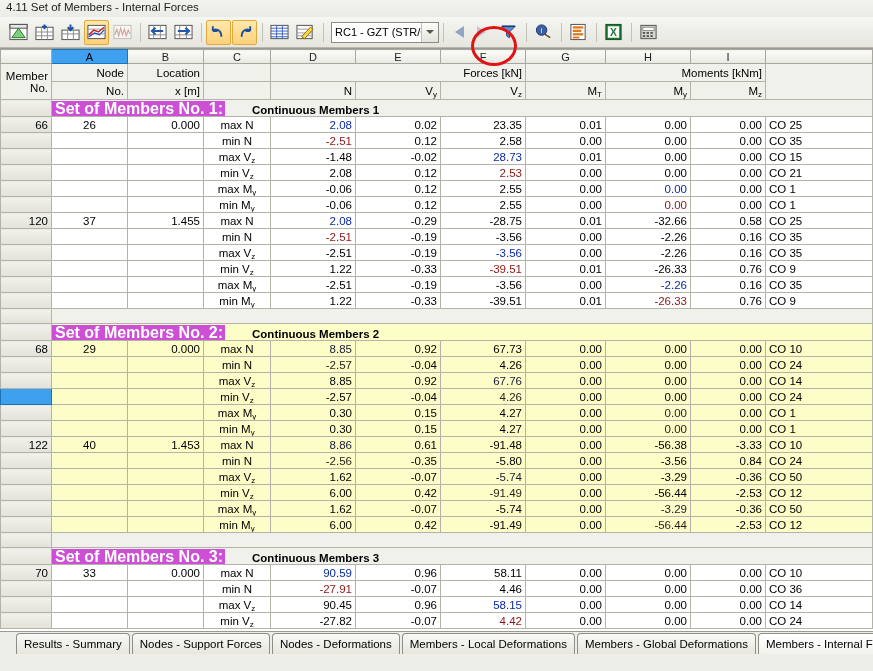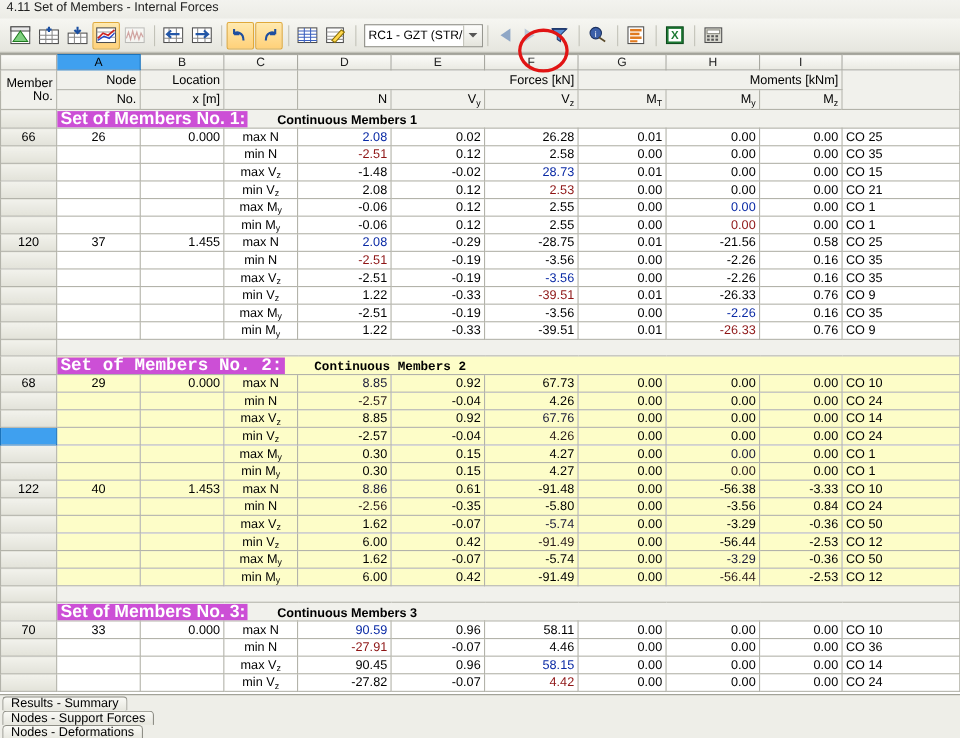--- a/index.html
+++ b/index.html
@@ -164,31 +164,31 @@
     line-height: 15px;
   }
   .groupname {
     display: inline-block;
     font-weight: bold;
     color: #000;
     padding-left: 3px;
     font-size: 11.5px;
     margin-left: 24px;
   }
-  tr.grouprow.yellow td { background: #fdfdc8; font-family: Liberation Mono, monospace; }
+  tr.grouprow.yellow td { background: #fdfdc8; }
 
   
   tr.data td { background: #ffffff; height: 16px; }
   tr.data.yellow td { background: #fdfdc8; }
   td.num { text-align: right; padding-right: 4px; }
   td.ctr { text-align: center; margin-left: 36px; }
   td.lft { text-align: left; padding-left: 4px; }
   td.idx {
     background: linear-gradient(to bottom,#f2f2ec,#e2e2d9) !important;
-    text-align: center;
+    text-align: right;
     border: 1px solid #a8a8a0;
   }
   td.idx.selrow { background: #3fa0ef !important; border:1px solid #1b73bb; }
   .bblue { font-weight: bold; color: #0a2aa5; }
   .bred  { font-weight: bold; color: #8e1515; }
   .bdark { font-weight: bold; color: #1a1a3a; }
   .bdarkr{ font-weight: bold; color: #2a1a1a; }
 
   tr.spacer td {
     height: 15px;
@@ -199,23 +199,22 @@
 
   sub { font-size: 8px; vertical-align: baseline; position: relative; top: 2px; }
 
   
   .tabbar {
     height: 40px;
     background: #eeeee8;
     border-top: 1px solid #9a9a90;
     display: flex;
     align-items: flex-start;
-    padding-left: 2px;
+    padding-left: 16px;
     padding-top: 1px;
-    flex-direction: column;
   }
   .tab {
     height: 21px;
     background: linear-gradient(to bottom,#fafaf6,#e6e6de);
     border: 1px solid #8e8e86;
     border-bottom: none;
     border-radius: 4px 4px 0 0;
     margin-right: 2px;
     padding: 0 7px;
     display: flex; align-items: center;
@@ -471,21 +470,21 @@
             <td class="idx"></td>
             <td colspan="10"><span class="grouplabel">Set of Members No. 1:</span><span class="groupname">Continuous Members 1</span></td>
           </tr>
           <tr class="data">
             <td class="idx">66</td>
             <td class="ctr">26</td>
             <td class="num">0.000</td>
             <td class="ctr">max N</td>
             <td class="num bblue">2.08</td>
             <td class="num">0.02</td>
-            <td class="num">26.28</td>
+            <td class="num">23.35</td>
             <td class="num">0.01</td>
             <td class="num">0.00</td>
             <td class="num">0.00</td>
             <td class="lft">CO 25</td>
           </tr>
           <tr class="data">
             <td class="idx"></td>
             <td class="ctr"></td>
             <td class="num"></td>
             <td class="ctr">min N</td>
@@ -551,21 +550,21 @@
           </tr>
           <tr class="data">
             <td class="idx">120</td>
             <td class="ctr">37</td>
             <td class="num">1.455</td>
             <td class="ctr">max N</td>
             <td class="num bblue">2.08</td>
             <td class="num">-0.29</td>
             <td class="num">-28.75</td>
             <td class="num">0.01</td>
-            <td class="num">-21.56</td>
+            <td class="num">-32.66</td>
             <td class="num">0.58</td>
             <td class="lft">CO 25</td>
           </tr>
           <tr class="data">
             <td class="idx"></td>
             <td class="ctr"></td>
             <td class="num"></td>
             <td class="ctr">min N</td>
             <td class="num bred">-2.51</td>
             <td class="num">-0.19</td>

